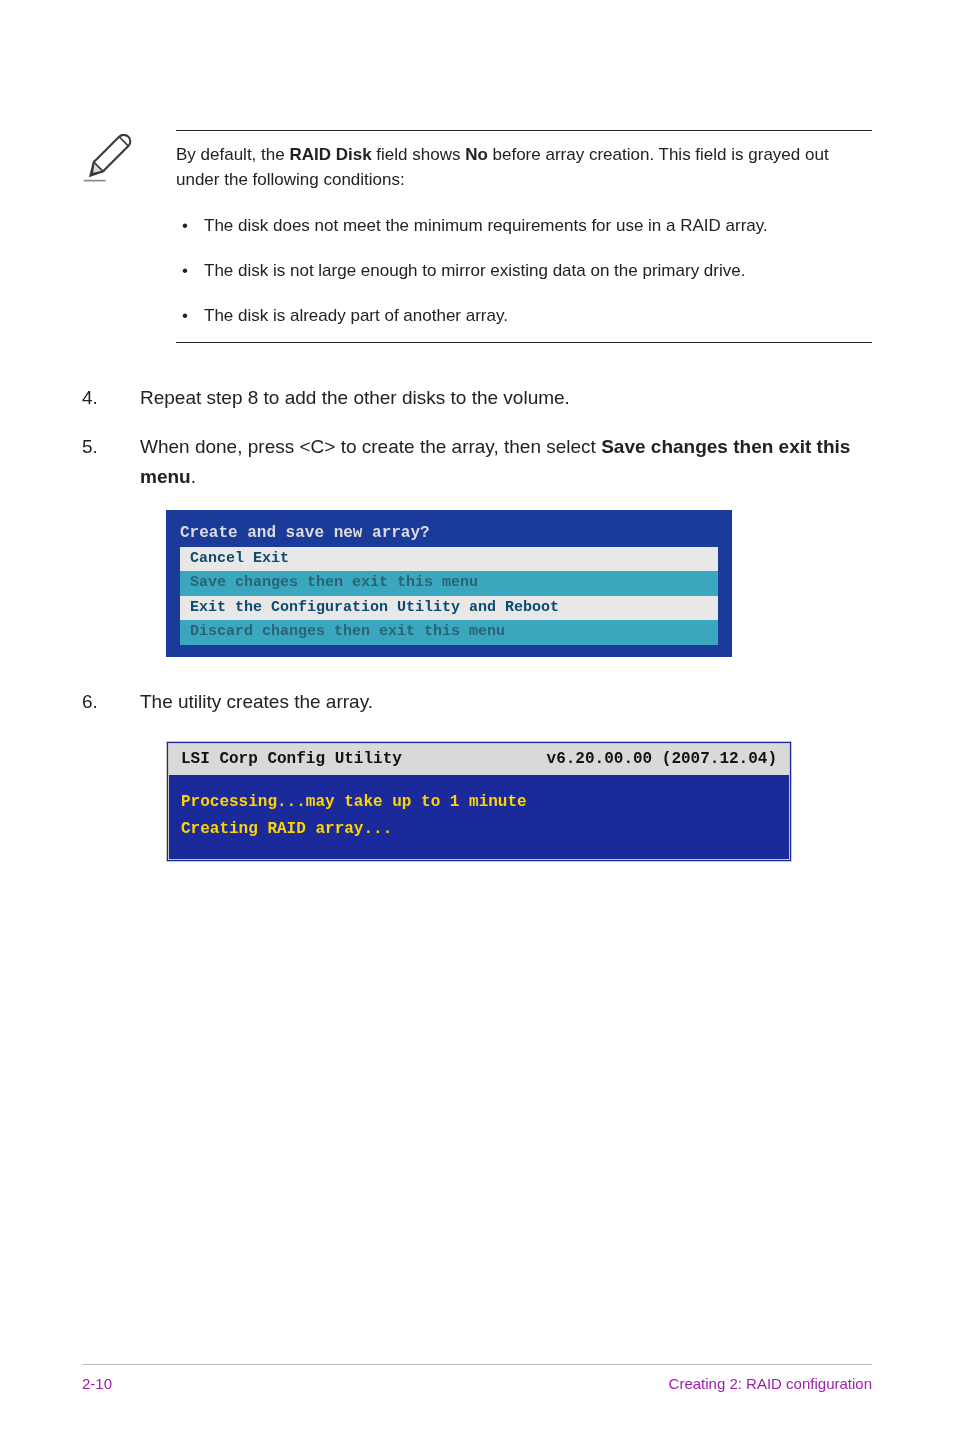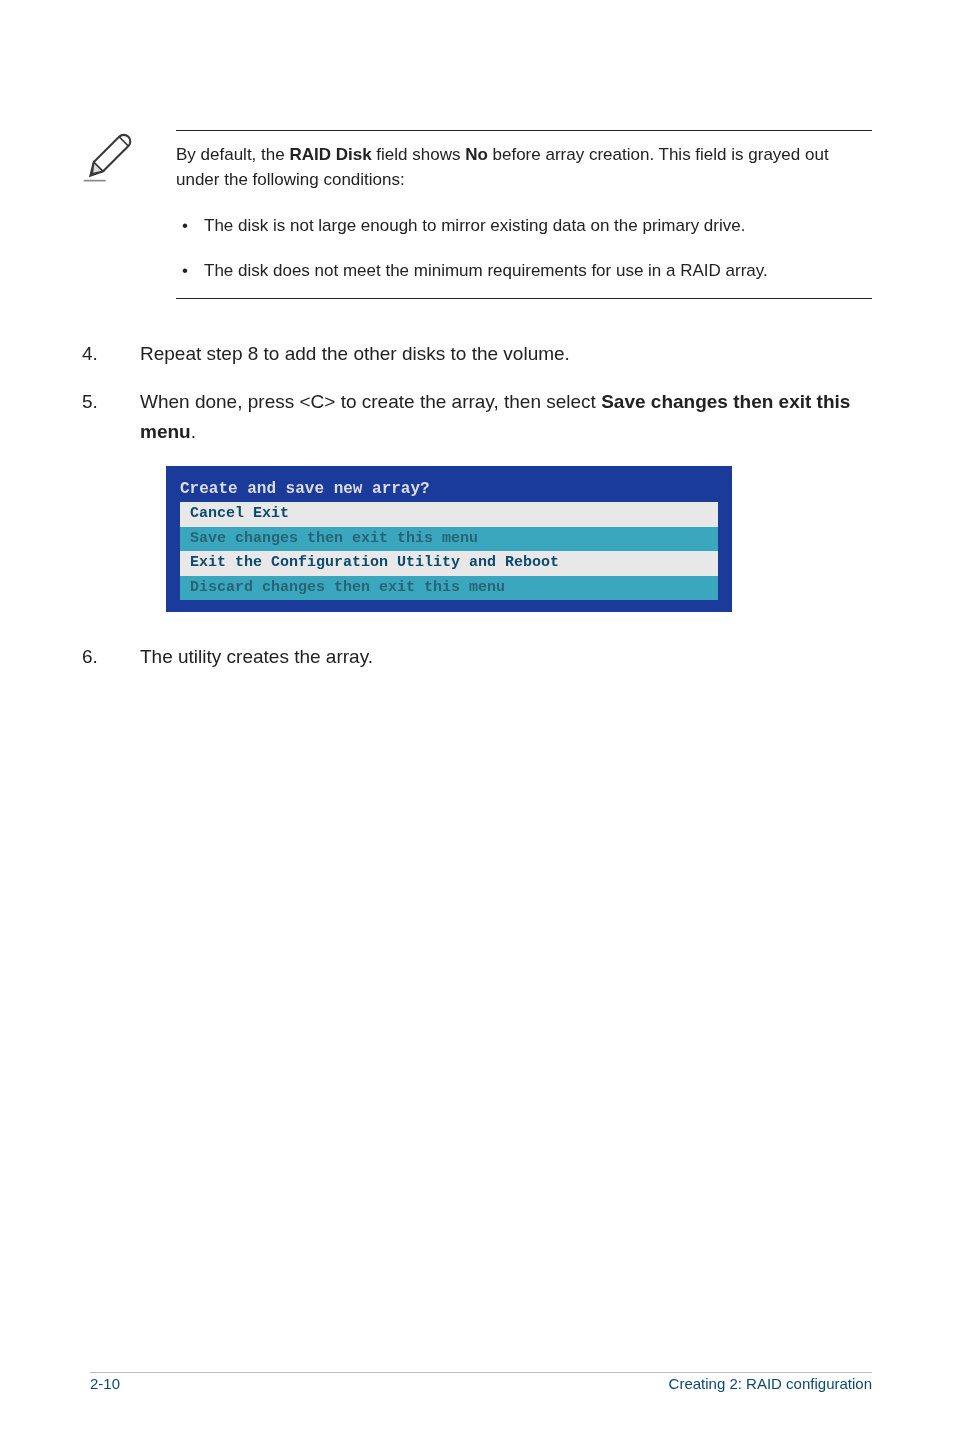--- a/index.html
+++ b/index.html
@@ -23,21 +23,21 @@
   .steps li .txt b{font-weight:bold}
   .bios1{margin:18px 16px 0 84px;background:#1a3b9a;padding:12px 0 12px 0;width:566px}
   .bios1 .title{color:#ddd;font:bold 16px/1.4 "Courier New",monospace;padding:0 0 2px 14px}
   .bios1 .menu{margin:0 14px;background:#3aa7bf}
   .bios1 .row{font:bold 15px/1.5 "Courier New",monospace;padding:1px 10px}
   .bios1 .row.wb{background:#e8e8e8;color:#0c4a6e}
   .bios1 .row.dim{color:#2a6474}
   .bios2{margin:24px 0 0 84px;width:626px;border:3px double #c8c8c8;background:#1a2a9a}
   .bios2 .bar{background:#d9d9d9;color:#111;font:bold 16px/1.4 "Courier New",monospace;padding:4px 12px;display:flex;justify-content:space-between}
   .bios2 .bod{padding:14px 12px 16px 12px;font:bold 16px/1.7 "Courier New",monospace;color:#ffd400}
-  .ftr{position:absolute;bottom:46px;left:90px;right:82px;border-top:1px solid #bbb;padding-top:2px;display:flex;justify-content:space-between;font-size:15px;color:#0c4a6e}
+  .ftr{position:absolute;bottom:46px;left:82px;right:82px;border-top:1px solid #bbb;padding-top:10px;display:flex;justify-content:space-between;font-size:15px;color:#a21caf}
 </style>
 </head>
 <body>
 
 <div class="page">
 
   <div class="noteRow">
     <div class="pen">
       <svg viewBox="0 0 64 64">
         <path d="M10 54 L14 38 L44 8 C47 5 52 5 55 8 C58 11 58 16 55 19 L25 49 Z" fill="none" stroke="#3a3a3a" stroke-width="2.5"></path>
@@ -45,22 +45,23 @@
         <path d="M44 8 L55 19" stroke="#3a3a3a" stroke-width="2"></path>
         <path d="M2 60 L28 60" stroke="#8a8a8a" stroke-width="2"></path>
       </svg>
     </div>
     <div class="noteBody">
       <div class="hr"></div>
       <p class="noteText">
         <span>By default, the </span><b>RAID Disk</b><span> field shows </span><b>No</b><span> before array creation. This field is grayed out under the following conditions:</span>
       </p>
       <ul class="bullets">
+        <li>The disk does not meet the minimum requirements for use in a RAID array.</li>
         <li>The disk is not large enough to mirror existing data on the primary drive.</li>
-        <li>The disk does not meet the minimum requirements for use in a RAID array.</li>
+        <li>The disk is already part of another array.</li>
       </ul>
       <div class="hr2"></div>
     </div>
   </div>
 
   <ol class="steps">
     <li>
       <span class="num">4.</span>
       <span class="txt">Repeat step 8 to add the other disks to the volume.</span>
     </li>
@@ -80,19 +81,29 @@
     </div>
   </div>
 
   <ol class="steps" style="margin-top:30px">
     <li>
       <span class="num">6.</span>
       <span class="txt">The utility creates the array.</span>
     </li>
   </ol>
 
+  <div class="bios2">
+    <div class="bar">
+      <span>LSI Corp Config Utility</span>
+      <span>v6.20.00.00 (2007.12.04)</span>
+    </div>
+    <div class="bod">
+      <div>Processing...may take up to 1 minute</div>
+      <div>Creating RAID array...</div>
+    </div>
+  </div>
 
 </div>
 
 <div class="ftr">
   <span>2-10</span>
   <span>Creating 2: RAID configuration</span>
 </div>
 
 </body></html>

